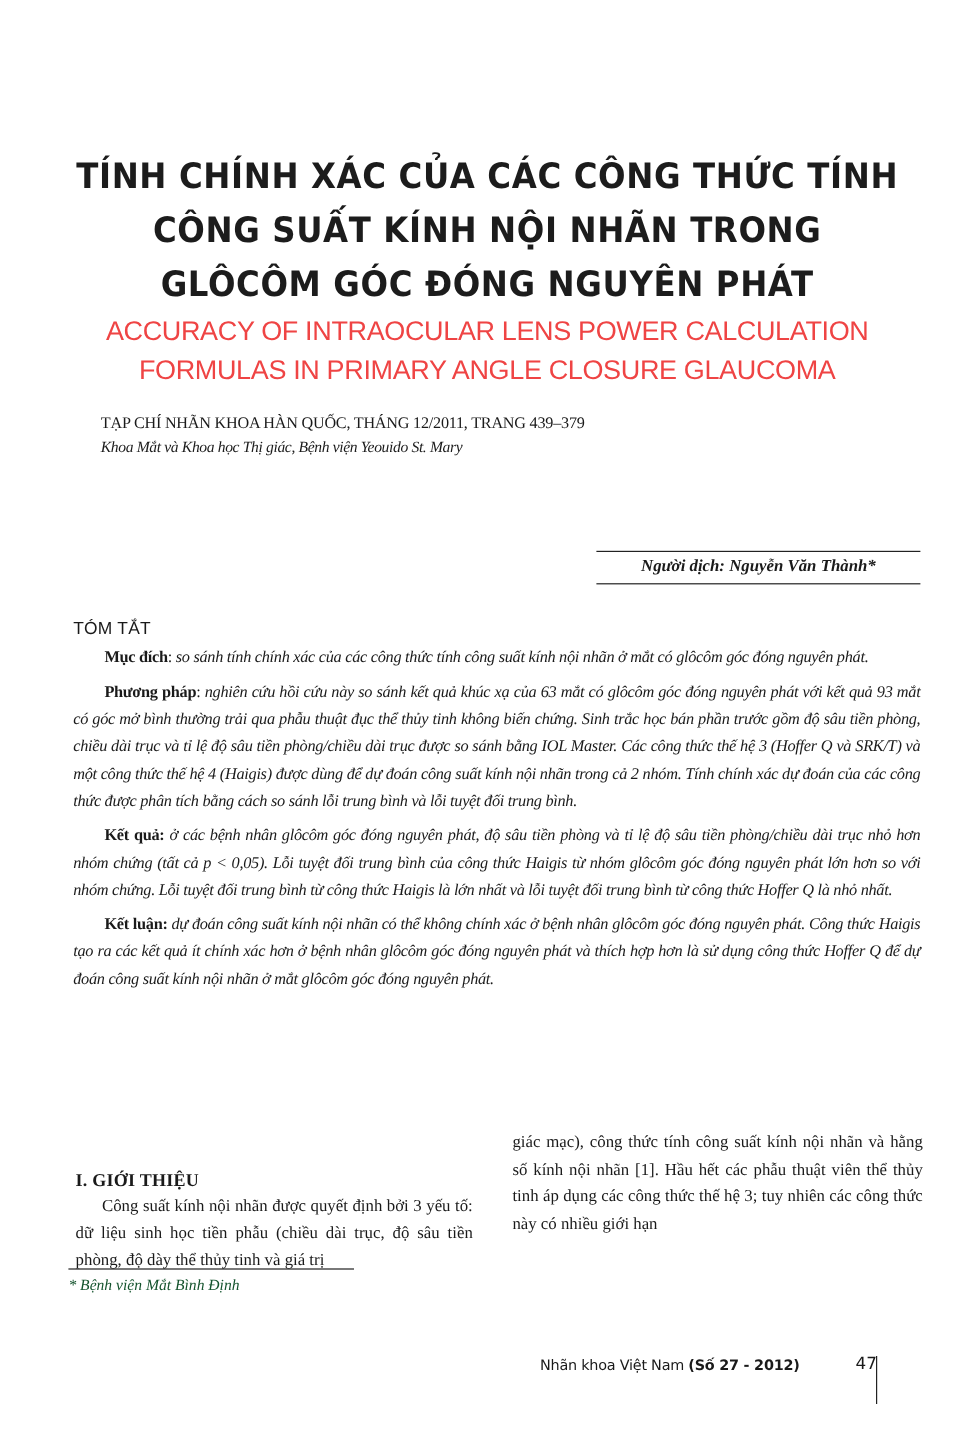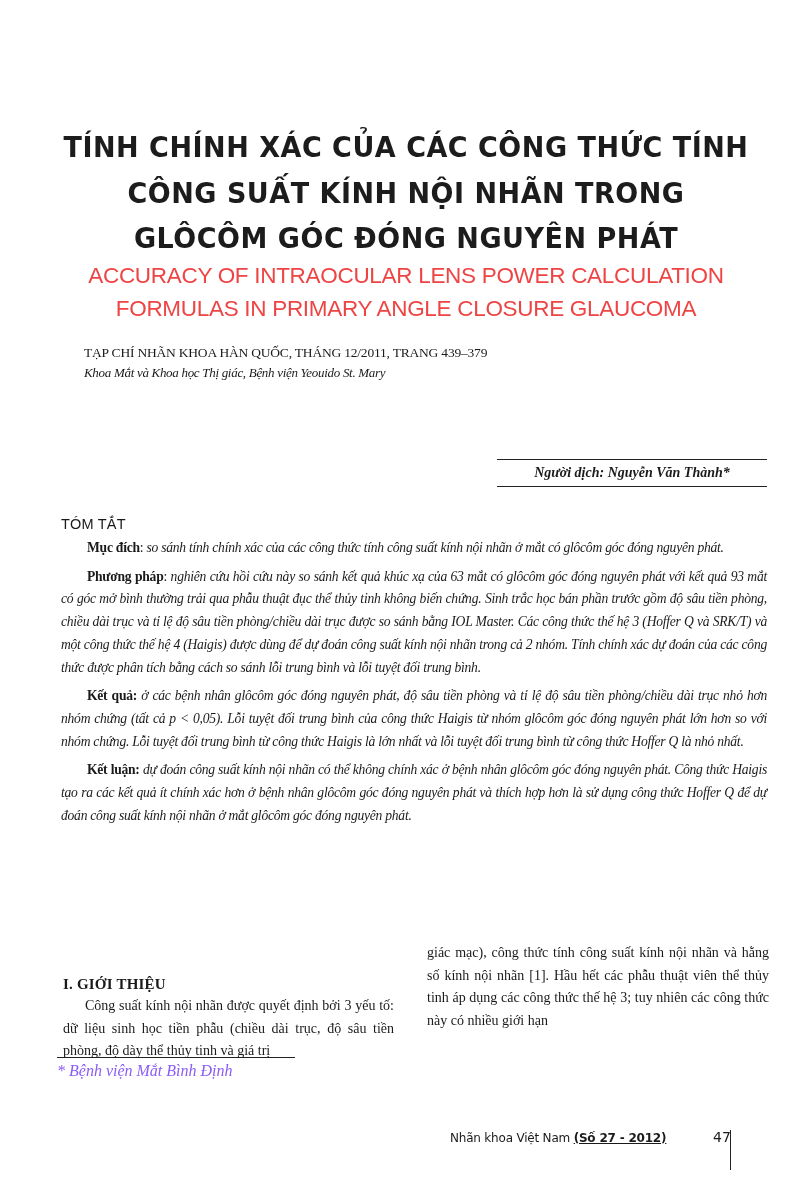--- a/index.html
+++ b/index.html
@@ -42,24 +42,24 @@
     .abstract p .txt { font-style: italic; }
 
     .col { position: absolute; font-family: "Liberation Serif", serif; font-size: 14px; line-height: 22.5px; color: #1a1a1a; text-align: justify; }
     .col-left { left: 63px; top: 937px; width: 331px; margin-top: 36px; }
     .col-right { left: 427px; top: 942px; width: 342px; }
     .section-title { font-weight: bold; font-size: 15px; line-height: 22px; margin: 0; letter-spacing: 0.2px; }
     .col p { margin: 0; }
     .col-left p { text-indent: 22px; }
 
     .footnote-rule { position: absolute; left: 57px; top: 1057px; width: 238px; border-top: 1.5px solid #222; }
-    .footnote { position: absolute; left: 57px; top: 1062px; font-family: "Liberation Serif", serif; font-style: italic; font-size: 16px; line-height: 18px; color: #8b5cf6; }
+    .footnote { position: absolute; left: 57px; top: 1062px; font-family: "Liberation Serif", serif; font-style: italic; font-size: 13px; line-height: 18px; color: #14532d; }
 
     .footer-journal { position: absolute; left: 450px; top: 1128px; font-family: "DejaVu Sans", sans-serif; font-size: 12px; line-height: 20px; color: #1a1a1a; white-space: nowrap; letter-spacing: -0.2px; }
-    .footer-journal .issue { font-weight: bold; text-decoration: underline; }
+    .footer-journal .issue { font-weight: bold; }
     .footer-sep { position: absolute; left: 730px; top: 1130px; height: 40px; border-left: 1.5px solid #222; }
     .page-num { position: absolute; left: 713px; top: 1127px; font-family: "DejaVu Sans", sans-serif; font-size: 14px; line-height: 20px; color: #1a1a1a; }
   </style>
 </head>
 <body>
 
 <div class="page">
 
   <div class="title-vi">
     <div>TÍNH CHÍNH XÁC CỦA CÁC CÔNG THỨC TÍNH</div>

